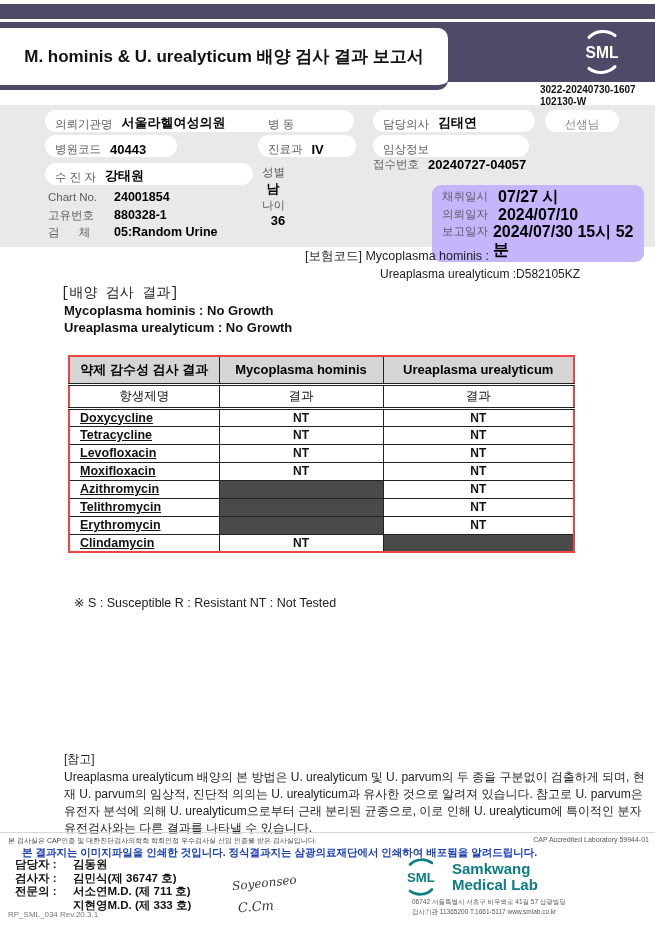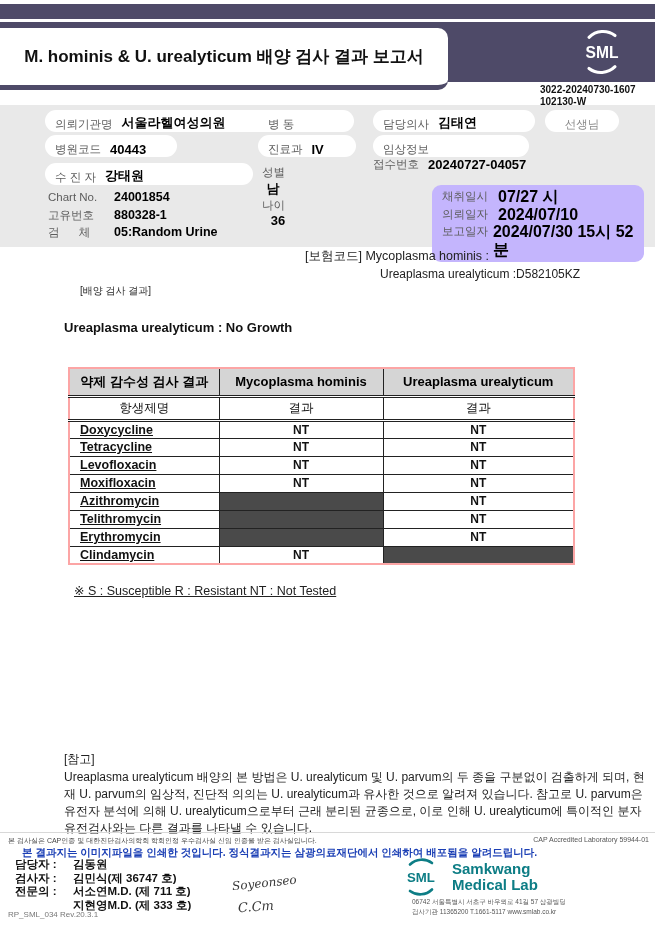--- a/index.html
+++ b/index.html
@@ -32,37 +32,37 @@
   .info-left .fvalue { font-size:12.5px; }
   .date-box { position:absolute; left:432px; top:80px; width:212px; background:#c4b5fd; border-radius:9px;
     padding:3px 10px 4px 10px; line-height:17.5px; }
   .date-box .row { display:flex; }
   .date-box .flabel { display:inline-block; width:52px; margin-right:4px; }
   .date-box .fvalue { font-size:16px; }
 
   
   .ins1 { position:absolute; left:305px; top:248px; font-size:12.5px; color:#222; }
   .ins2 { position:absolute; left:380px; top:267px; font-size:12px; color:#222; }
-  .sec-title { position:absolute; left:80px; top:284px; font-size:10px; color:#222; }
+  .sec-title { position:absolute; left:61px; top:284px; font-size:14px; color:#222;font-family:Liberation Mono, monospace; }
   .cult1 { position:absolute; left:64px; top:303px; font-size:13px; font-weight:bold; color:#111; }
   .cult2 { position:absolute; left:64px; top:320px; font-size:13px; font-weight:bold; color:#111; }
 
   
-  table.sens { position:absolute; left:68px; top:367px; border-collapse:collapse; table-layout:fixed;
-    border:2px solid #fca5a5; }
+  table.sens { position:absolute; left:68px; top:355px; border-collapse:collapse; table-layout:fixed;
+    border:2px solid #ef4444; }
   table.sens col.c1 { width:150px; } table.sens col.c2 { width:164px; } table.sens col.c3 { width:191px; }
   table.sens th, table.sens td { border:1px solid #222; overflow:hidden; }
   table.sens tr.hdr th { background:#d5d5d5; height:28px; font-size:13px; font-weight:bold;
     text-align:center; border-bottom:3px double #222; }
   table.sens tr.sub td { height:24px; font-size:12.5px; text-align:center; color:#111;
     border-bottom:3px double #222; }
   table.sens td.drug { height:18px; font-size:12.5px; font-weight:bold; padding-left:10px; color:#111;text-decoration:underline; }
   table.sens td.res { text-align:center; font-size:12px; font-weight:bold; color:#111; }
   table.sens td.dark { background:#4a4a4a; }
-  .legend { position:absolute; left:74px; top:583px; font-size:12.5px; color:#222;text-decoration:underline; }
+  .legend { position:absolute; left:74px; top:595px; font-size:12.5px; color:#222; }
 
   
   .ref { position:absolute; left:64px; top:751px; width:588px; font-size:12px; color:#222;
     line-height:17px; }
   .ref .ref-title { margin-bottom:1px; }
 
   
   .foot-hair { position:absolute; top:832px; left:0; right:0; border-top:1px solid #d8d8d8; }
   .tiny-note { position:absolute; left:8px; top:836px; font-size:7px; color:#444; transform-origin:left top; }
   .cap-note { position:absolute; right:6px; top:836px; font-size:7px; color:#555; }
@@ -174,20 +174,21 @@
         <span class="flabel">보고일자</span>
         <span class="fvalue">2024/07/30  15시 52분</span>
       </div>
     </div>
   </div>
 
   <div class="ins1">[보험코드] Mycoplasma hominis :</div>
   <div class="ins2">Ureaplasma urealyticum :D582105KZ</div>
 
   <div class="sec-title">[배양 검사 결과]</div>
+  <div class="cult1">Mycoplasma hominis :   No Growth</div>
   <div class="cult2">Ureaplasma urealyticum :   No Growth</div>
 
   <table class="sens">
     <colgroup>
         <col class="c1">
         <col class="c2">
         <col class="c3">
       </colgroup>
     <thead>
       <tr class="hdr">

